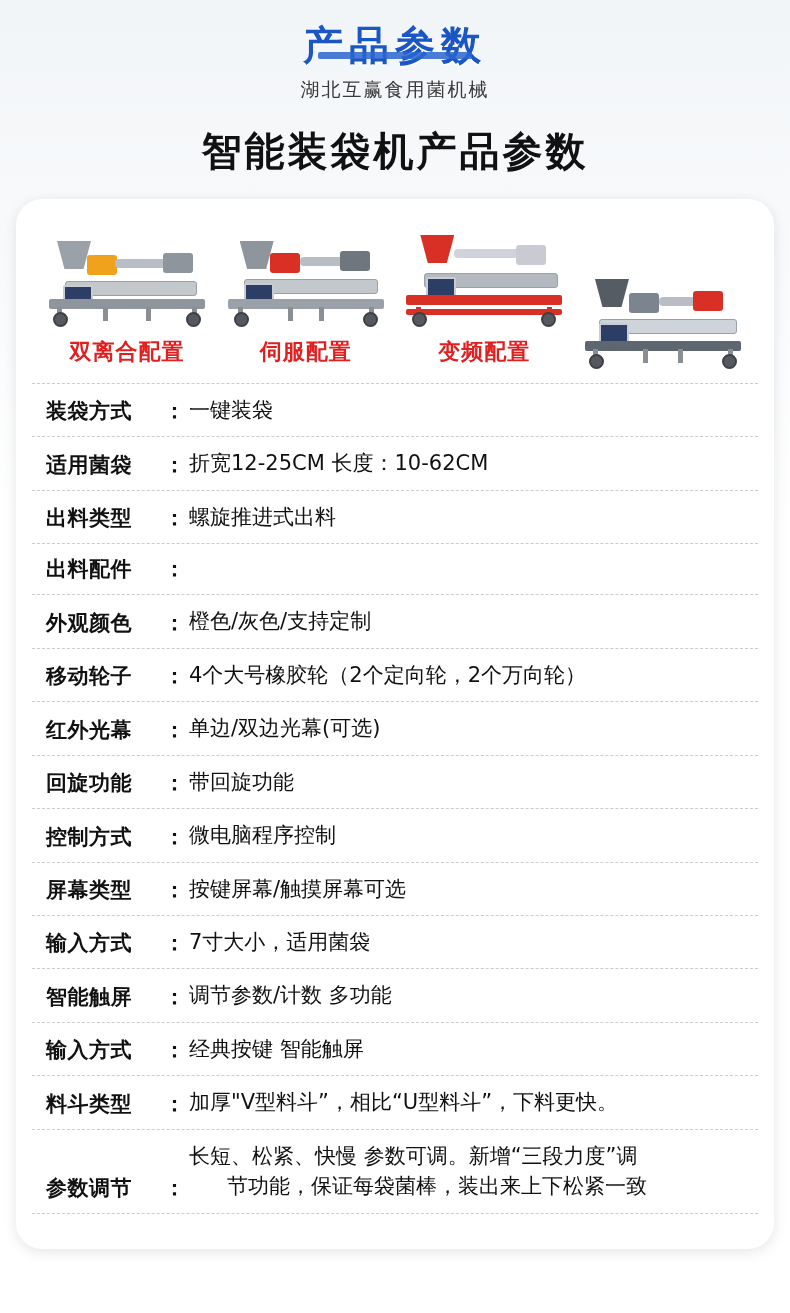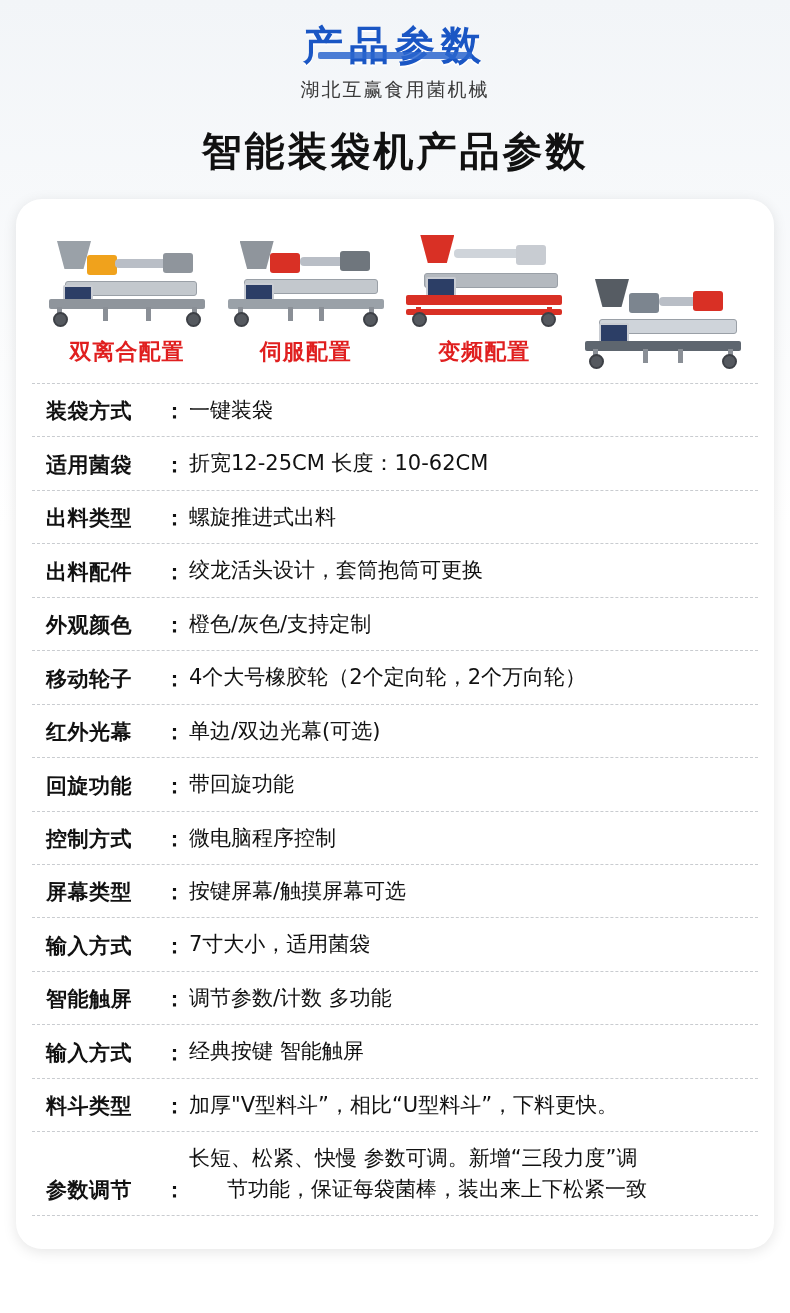--- a/index.html
+++ b/index.html
@@ -326,21 +326,20 @@
 
       <div class="spec-row">
         <div class="spec-label">出料类型</div>
         <div class="spec-colon">：</div>
         <div class="spec-value">螺旋推进式出料</div>
       </div>
 
       <div class="spec-row">
         <div class="spec-label">出料配件</div>
         <div class="spec-colon">：</div>
-        <div class="spec-value">绞龙活头设计，套筒抱筒可更换</div>
       </div>
 
       <div class="spec-row">
         <div class="spec-label">外观颜色</div>
         <div class="spec-colon">：</div>
         <div class="spec-value">橙色/灰色/支持定制</div>
       </div>
 
       <div class="spec-row">
         <div class="spec-label">移动轮子</div>

